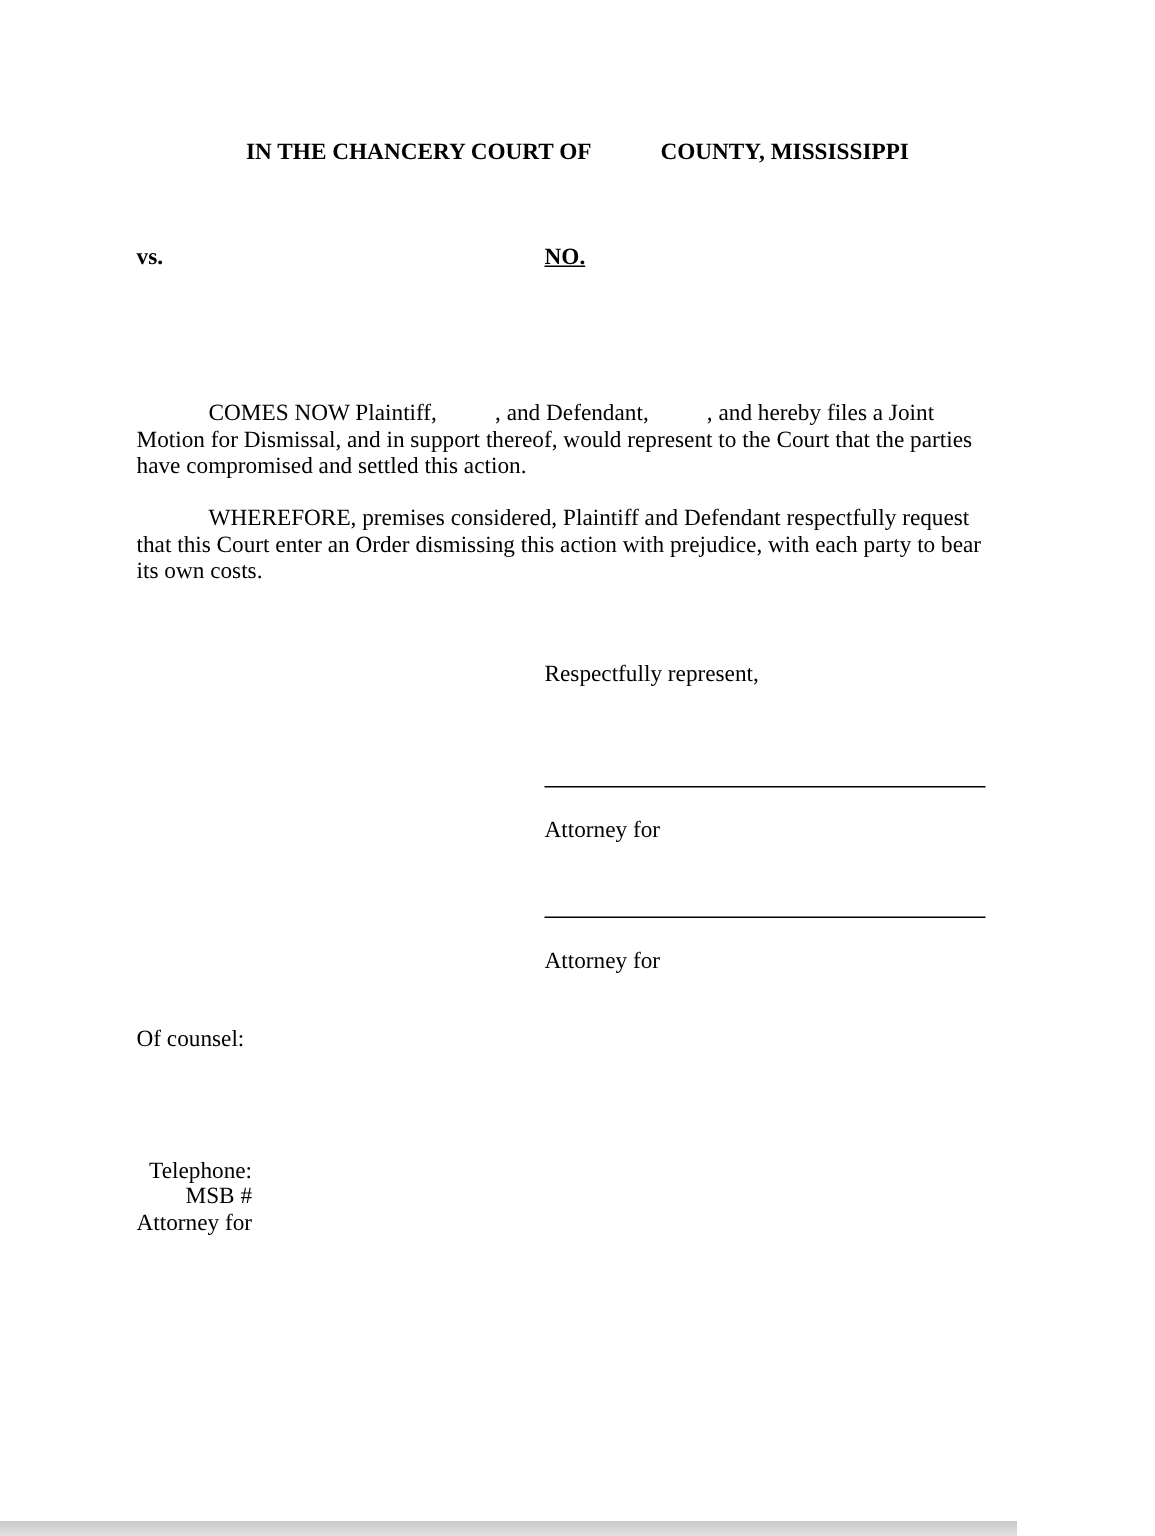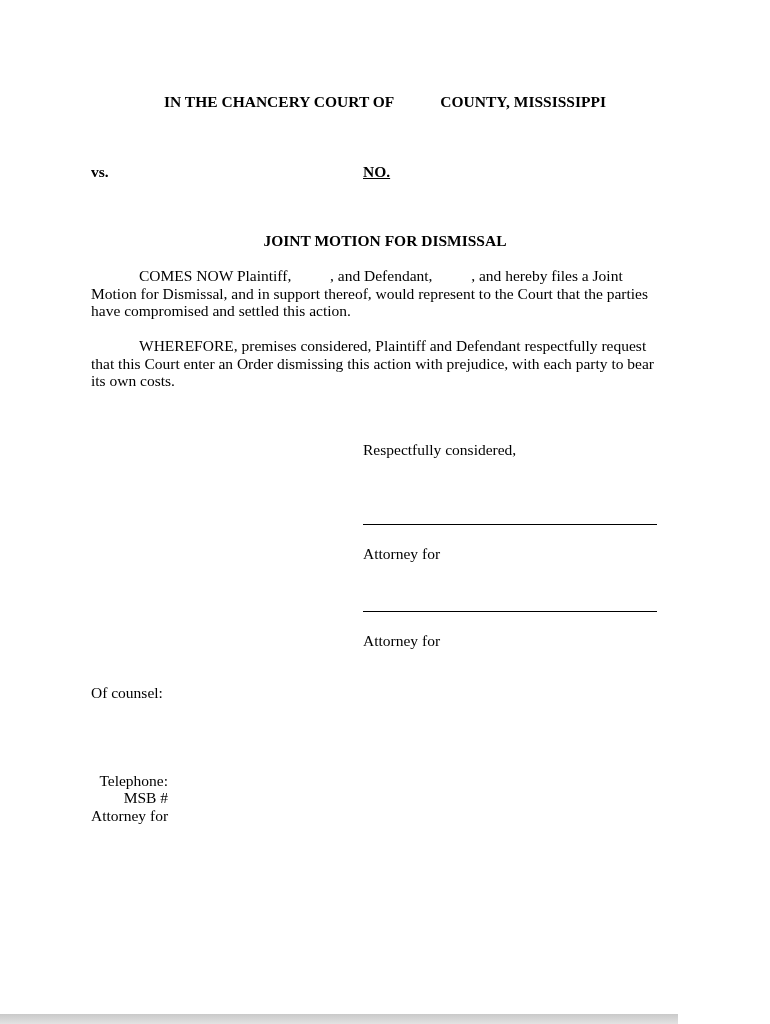--- a/index.html
+++ b/index.html
@@ -49,28 +49,27 @@
 <body>
 
 <div class="page">
 
   <div class="abs center b prewrap" style="top:93px;">IN THE CHANCERY COURT OF            COUNTY, MISSISSIPPI</div>
 
   <div class="abs b left-col" style="top:163px;">vs.</div>
 
   <div class="abs b right-col" style="top:163px;text-decoration:underline;">NO.</div>
 
-  <div class="abs center b" style="top:232px;">JOINT MOTION FOR DISMISSAL</div>
 
   <div class="abs para prewrap" style="top:337px;">WHEREFORE, premises considered, Plaintiff and Defendant respectfully request that this Court enter an Order dismissing this action with prejudice, with each party to bear its own costs.</div>
 
   <div class="abs para prewrap" style="top:267px;">COMES NOW Plaintiff,          , and Defendant,          , and hereby files a Joint Motion for Dismissal, and in support thereof, would represent to the Court that the parties have compromised and settled this action.</div>
 
 
-  <div class="abs right-col" style="top:441px;">Respectfully considered,</div>
+  <div class="abs right-col" style="top:441px;">Respectfully represent,</div>
 
   <div class="abs sig-line" style="top:524px;"></div>
 
   <div class="abs right-col" style="top:545px;">Attorney for</div>
 
   <div class="abs sig-line" style="top:611px;"></div>
 
   <div class="abs right-col" style="top:632px;">Attorney for</div>
 
   <div class="abs left-col" style="top:684px;font-family:Liberation Serif, serif;">Of counsel:</div>

